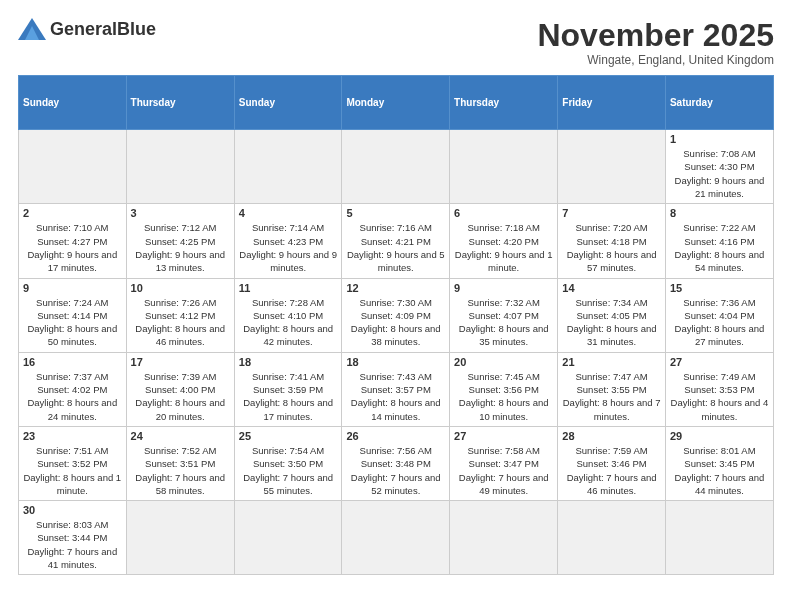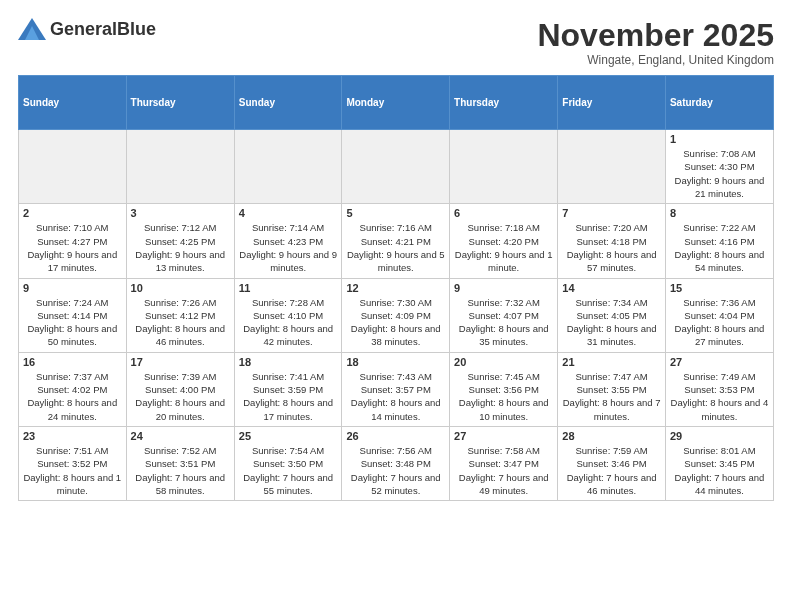--- a/index.html
+++ b/index.html
@@ -260,15 +260,27 @@
           </td>
           <td>
             <span class="day-number">28</span>
             <div class="day-info">Sunrise: 7:59 AM<br>Sunset: 3:46 PM<br>Daylight: 7 hours and 46 minutes.</div>
           </td>
           <td>
             <span class="day-number">29</span>
             <div class="day-info">Sunrise: 8:01 AM<br>Sunset: 3:45 PM<br>Daylight: 7 hours and 44 minutes.</div>
           </td>
         </tr>
+        <tr class="last-row">
+          <td>
+            <span class="day-number">30</span>
+            <div class="day-info">Sunrise: 8:03 AM<br>Sunset: 3:44 PM<br>Daylight: 7 hours and 41 minutes.</div>
+          </td>
+          <td class="empty"></td>
+          <td class="empty"></td>
+          <td class="empty"></td>
+          <td class="empty"></td>
+          <td class="empty"></td>
+          <td class="empty"></td>
+        </tr>
       </tbody>
   </table>
 </div>
 
 </body></html>

